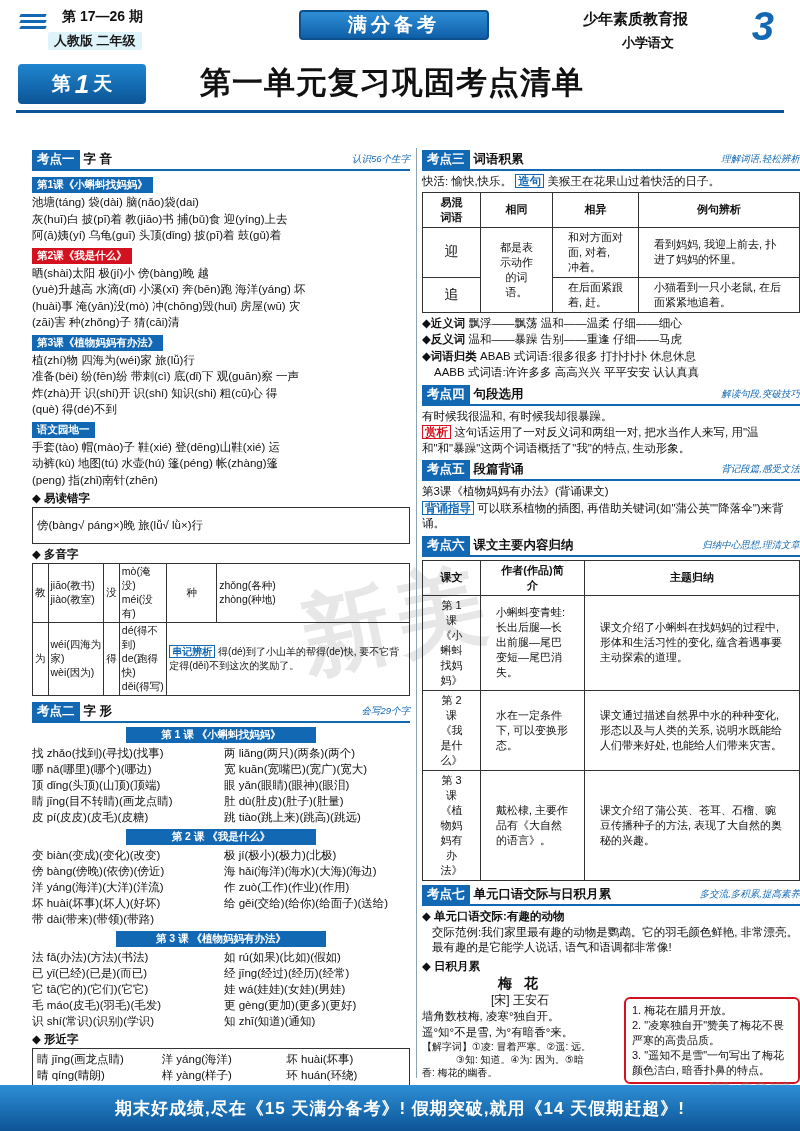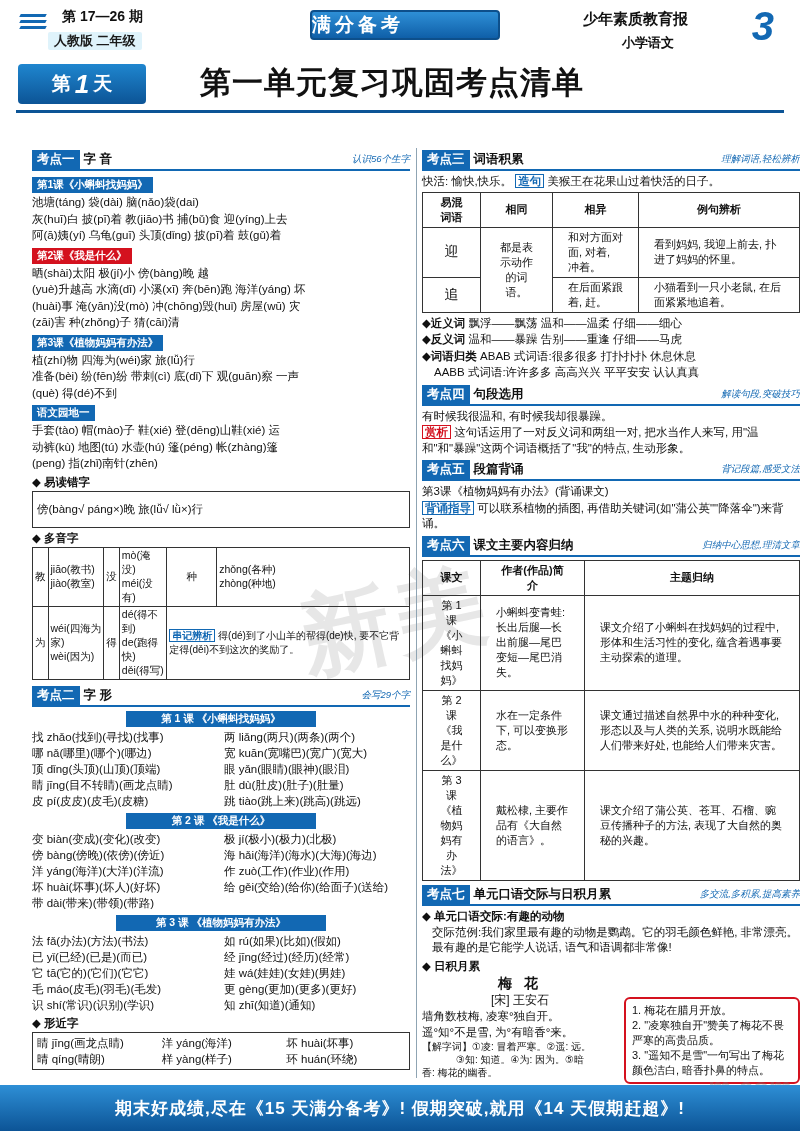--- a/index.html
+++ b/index.html
@@ -15,24 +15,24 @@
   }
   .page { position:relative; width:800px; height:1131px; }
 
   
   .topbar { position:relative; height:62px; }
   .issue { position:absolute; left:62px; top:8px; font-size:14px; font-weight:bold; }
   .edition { position:absolute; left:48px; top:32px; font-size:13px; font-weight:bold; color:#1a1a1a;
              background:#dff3fb; padding:0 6px; border-radius:2px;}
   .hdr-left-bars { position:absolute; left:20px; top:14px; }
   .hdr-left-bars i { display:block; width:26px; height:3px; background:#1268b3; margin-bottom:3px; transform:skewX(-28deg); }
-  .banner { position:absolute; left:310px; top:10px; width:190px; height:30px;
+  .banner { position:absolute; left:299px; top:10px; width:190px; height:30px;
             background:linear-gradient(#2e8fd6,#0f5fa8); border:2px solid #0d4f8b; border-radius:4px;
             color:#fff; font-size:19px; font-weight:bold; letter-spacing:4px;
-            display:flex; align-items:center; }
+            display:flex; align-items:center; justify-content:center; }
   .paper-name { position:absolute; right:112px; top:10px; font-size:15px; font-weight:bold; }
   .paper-sub { position:absolute; right:126px; top:34px; font-size:13px; font-weight:bold; }
   .pagenum { position:absolute; right:26px; top:4px; font-size:40px; font-weight:bold; color:#1268b3; font-style:italic; }
 
   .titlerow { position:relative; height:52px; }
   .daybadge { position:absolute; left:18px; top:2px; width:128px; height:40px;
               background:linear-gradient(#1f86cf,#0c5496); border-radius:4px; color:#fff;
               display:flex; align-items:center; justify-content:center; gap:4px; font-weight:bold; }
   .daybadge .big { font-size:26px; font-style:italic; }
   .daybadge .med { font-size:19px; }
@@ -149,20 +149,21 @@
         <p class="body">晒(shài)太阳 极(jí)小 傍(bàng)晚 越</p>
         <p class="body">(yuè)升越高 水滴(dī) 小溪(xī) 奔(bēn)跑 海洋(yáng) 坏</p>
         <p class="body">(huài)事 淹(yān)没(mò) 冲(chōng)毁(huǐ) 房屋(wū) 灾</p>
         <p class="body">(zāi)害 种(zhǒng)子 猜(cāi)清</p>
       </div>
 
       <div>
         <span class="lesson">第3课《植物妈妈有办法》</span>
         <p class="body">植(zhí)物 四海为(wéi)家 旅(lǚ)行</p>
         <p class="body">准备(bèi) 纷(fēn)纷 带刺(cì) 底(dǐ)下 观(ɡuān)察 一声</p>
+        <p class="body">炸(zhà)开 识(shí)开 识(shí) 知识(shi) 粗(cū)心 得</p>
         <p class="body">(què) 得(dé)不到</p>
       </div>
 
       <div>
         <span class="lesson">语文园地一</span>
         <p class="body">手套(tào) 帽(mào)子 鞋(xié) 登(dēng)山鞋(xié) 运</p>
         <p class="body">动裤(kù) 地图(tú) 水壶(hú) 篷(péng) 帐(zhàng)篷</p>
         <p class="body">(peng) 指(zhǐ)南针(zhēn)</p>
       </div>
 

